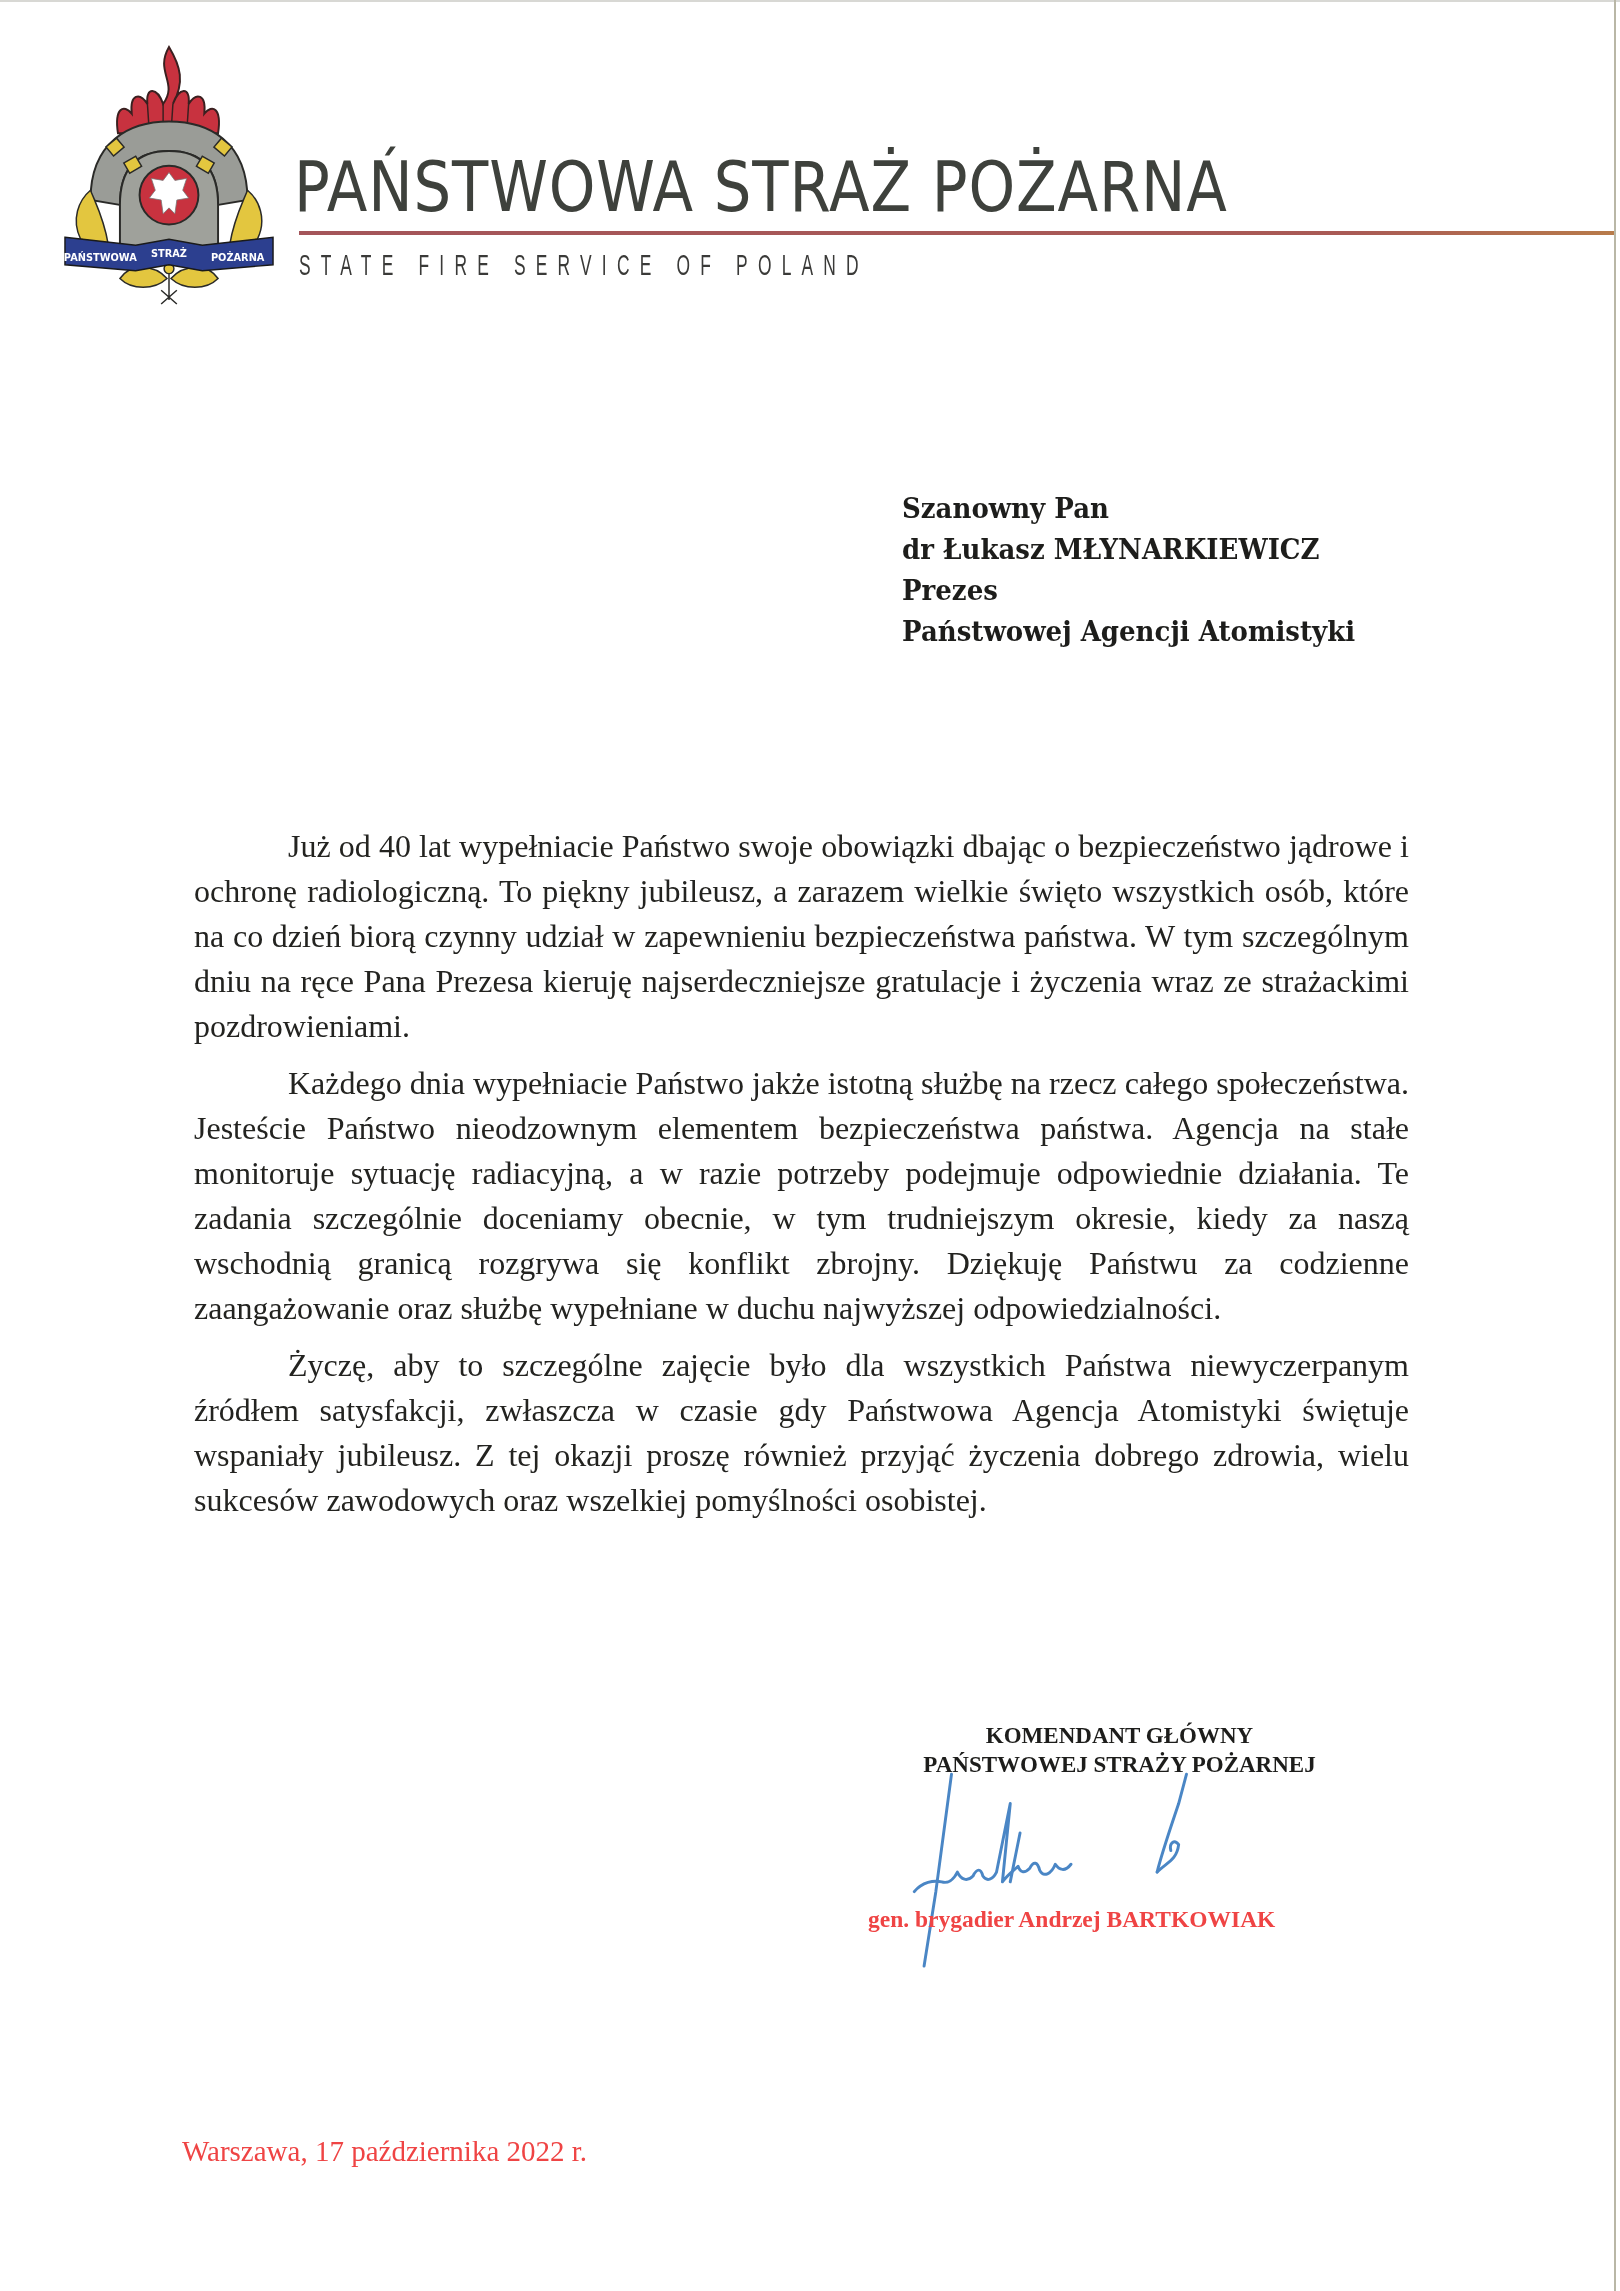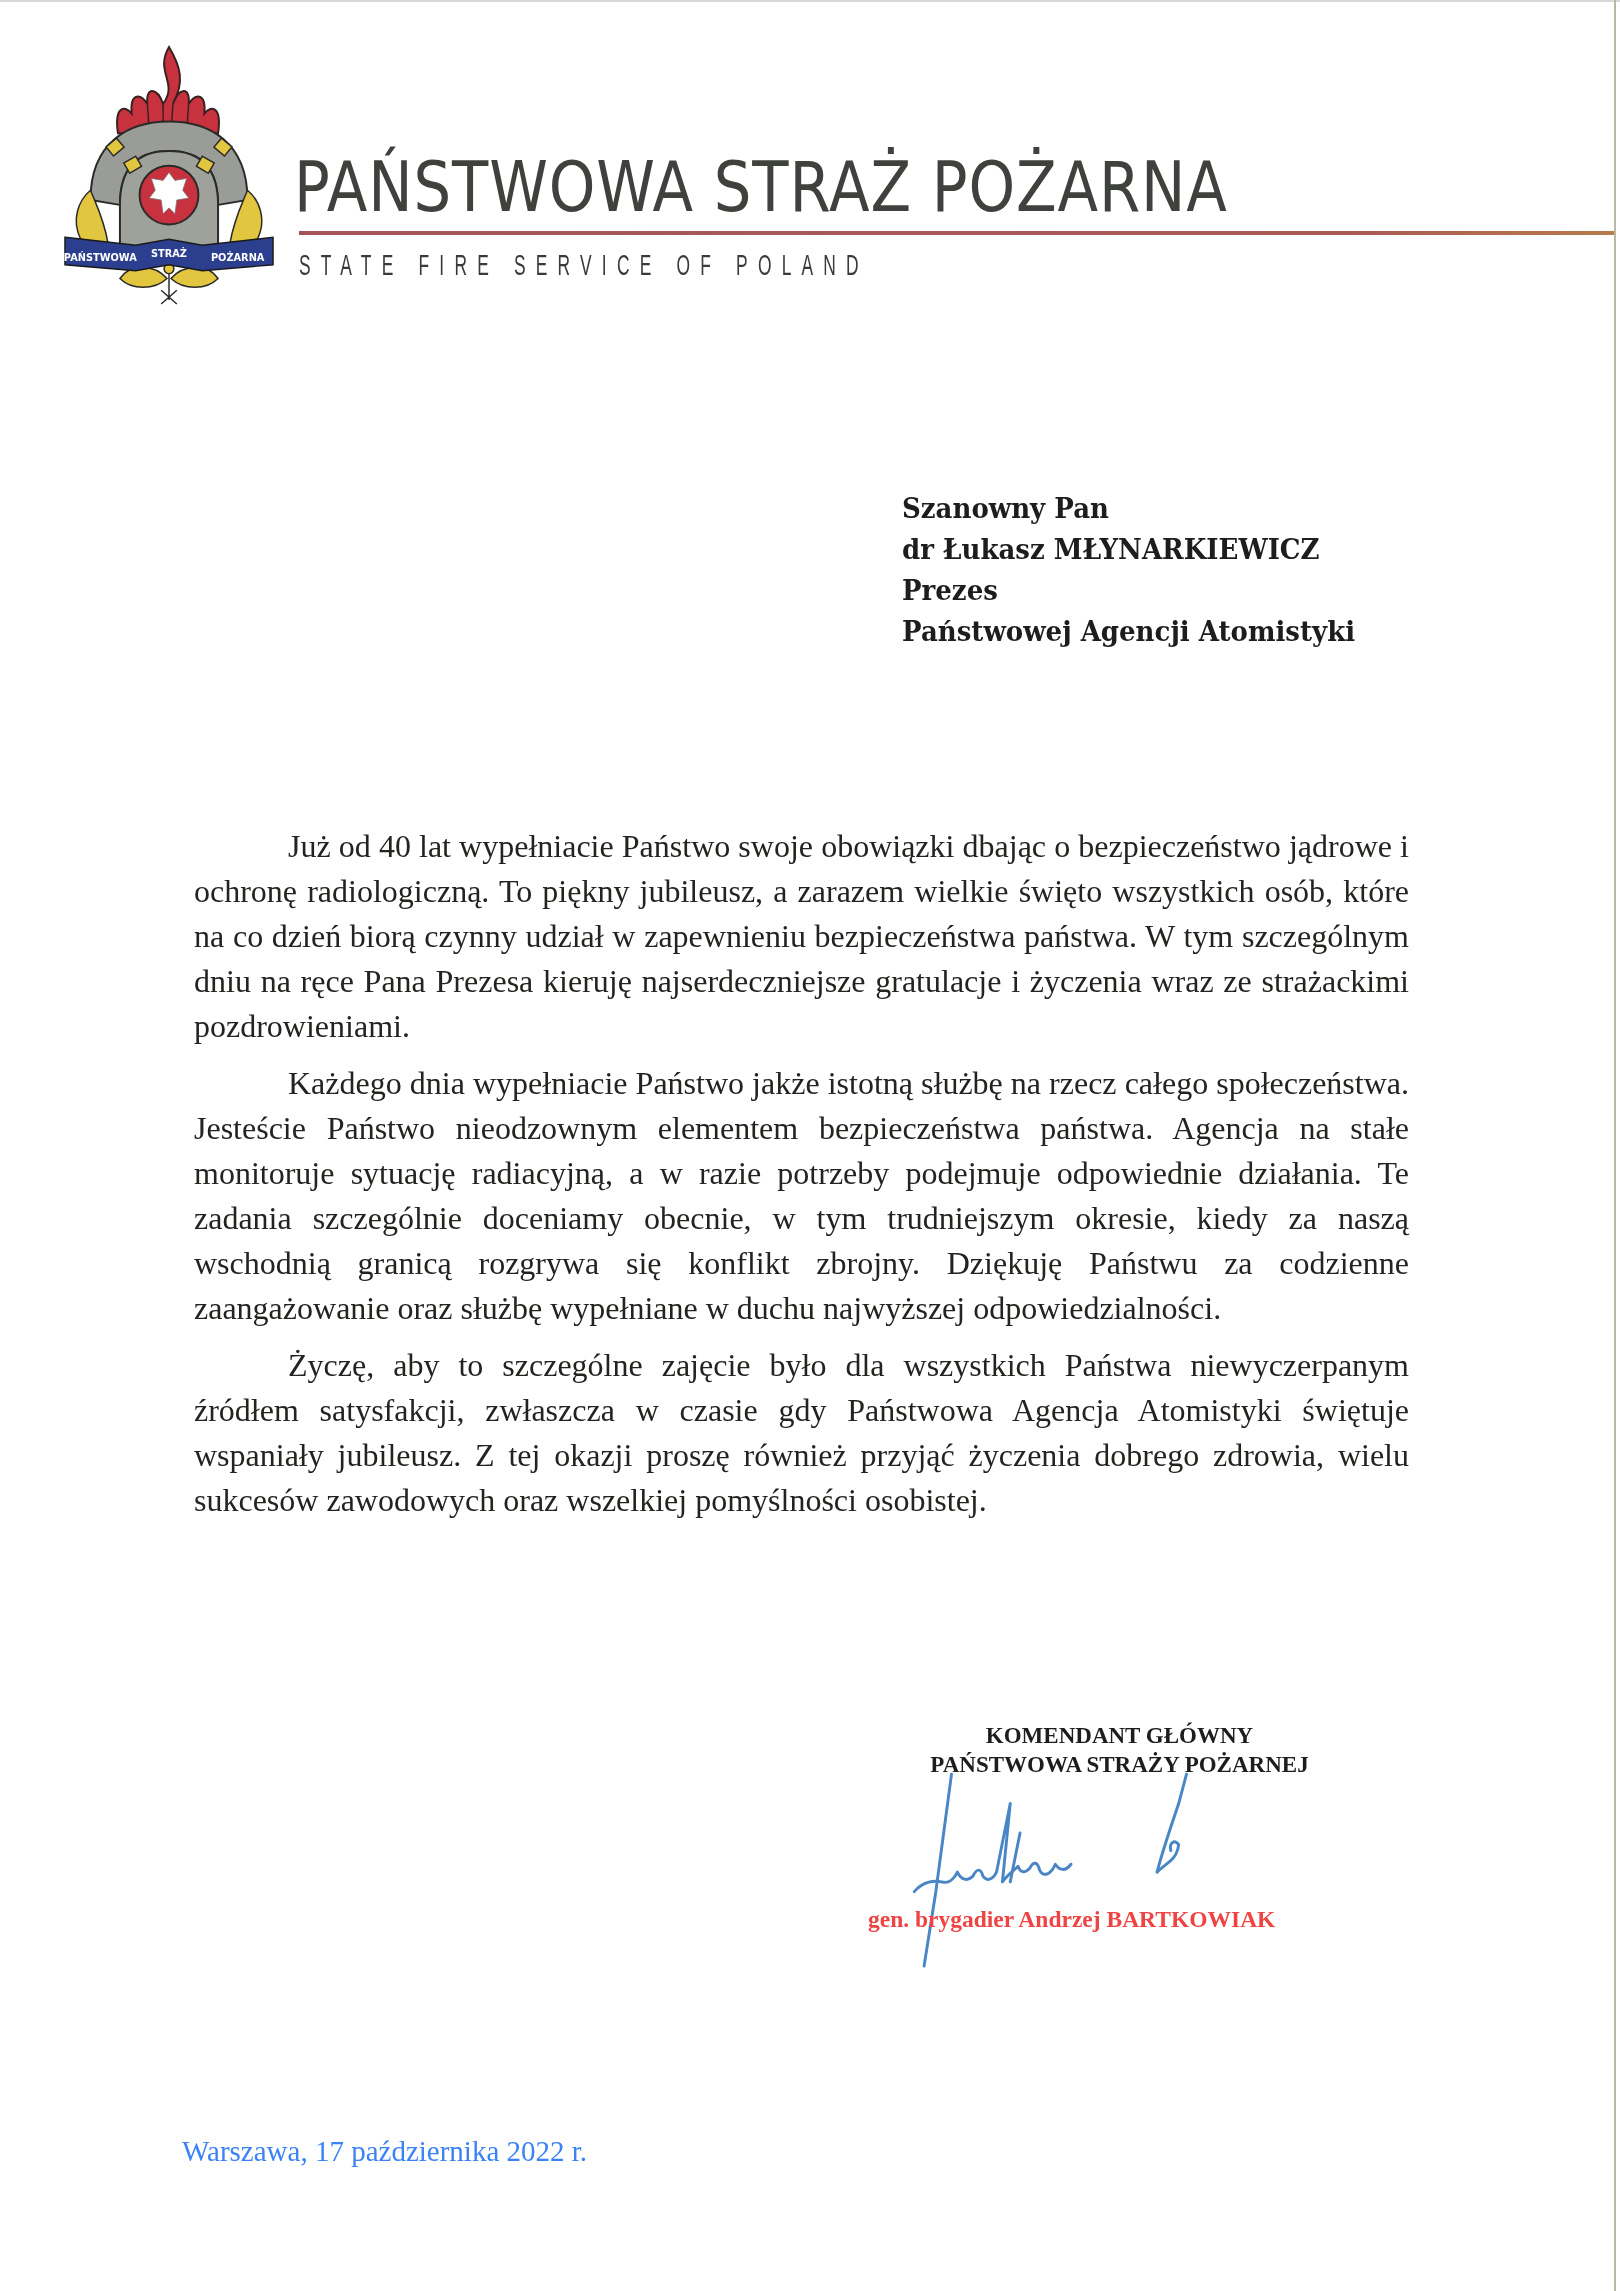--- a/index.html
+++ b/index.html
@@ -48,21 +48,21 @@
   }
   .signature { position: absolute; left: 863px; top: 1735px; width: 412px; height: 235px; }
   .sig-name {
     position: absolute; left: 868px; top: 1905px;
     font-family: "Liberation Serif", serif; font-weight: bold; font-size: 23.5px; line-height: 29px;
     color: #ef4444; white-space: nowrap;
   }
   .date-line {
     position: absolute; left: 182px; top: 2132px;
     font-family: "Liberation Serif", serif; font-size: 29px; line-height: 39px;
-    color: #3b82f6; white-space: nowrap;
+    color: #ef4444; white-space: nowrap;
   }
 </style>
 </head>
 <body>
 
 <div class="page">
   <div class="top-edge"></div>
   <div class="right-edge"></div>
 
   <svg class="logo" viewBox="0 0 220 268">
@@ -115,21 +115,21 @@
   </div>
 
   <div class="body-text">
     <p>Już od 40 lat wypełniacie Państwo swoje obowiązki dbając o bezpieczeństwo jądrowe i ochronę radiologiczną. To piękny jubileusz, a zarazem wielkie święto wszystkich osób, które na co dzień biorą czynny udział w zapewnieniu bezpieczeństwa państwa. W tym szczególnym dniu na ręce Pana Prezesa kieruję najserdeczniejsze gratulacje i życzenia wraz ze strażackimi pozdrowieniami.</p>
     <p>Każdego dnia wypełniacie Państwo jakże istotną służbę na rzecz całego społeczeństwa. Jesteście Państwo nieodzownym elementem bezpieczeństwa państwa. Agencja na stałe monitoruje sytuację radiacyjną, a w razie potrzeby podejmuje odpowiednie działania. Te zadania szczególnie doceniamy obecnie, w tym trudniejszym okresie, kiedy za naszą wschodnią granicą rozgrywa się konflikt zbrojny. Dziękuję Państwu za codzienne zaangażowanie oraz służbę wypełniane w duchu najwyższej odpowiedzialności.</p>
     <p>Życzę, aby to szczególne zajęcie było dla wszystkich Państwa niewyczerpanym źródłem satysfakcji, zwłaszcza w czasie gdy Państwowa Agencja Atomistyki świętuje wspaniały jubileusz. Z tej okazji proszę również przyjąć życzenia dobrego zdrowia, wielu sukcesów zawodowych oraz wszelkiej pomyślności osobistej.</p>
   </div>
 
   <div class="sig-title">
     <div>KOMENDANT GŁÓWNY</div>
-    <div>PAŃSTWOWA STRAŻY POŻARNEJ</div>
+    <div>PAŃSTWOWEJ STRAŻY POŻARNEJ</div>
   </div>
 
   <svg class="signature" viewBox="0 0 420 240">
     <g fill="none" stroke="#4a86c5" stroke-width="3" stroke-linecap="round" stroke-linejoin="round">
       <path d="M62 236 L74 160 L90 40"></path>
       <path d="M52 160 C60 150 72 148 80 150 C86 152 92 148 96 140 C100 148 106 150 112 144 C116 136 120 136 122 144 C126 150 132 148 136 140 L150 70 L142 150 C148 142 154 138 158 134 C160 140 164 142 170 136 C174 128 178 130 180 138 C184 146 192 142 196 132 C200 138 206 140 212 132"></path>
       <path d="M150 150 L160 100"></path>
       <path d="M300 140 C305 120 312 100 322 70 L330 40"></path>
       <path d="M300 140 C310 130 320 128 322 112 C318 106 312 110 314 118"></path>
     </g>

